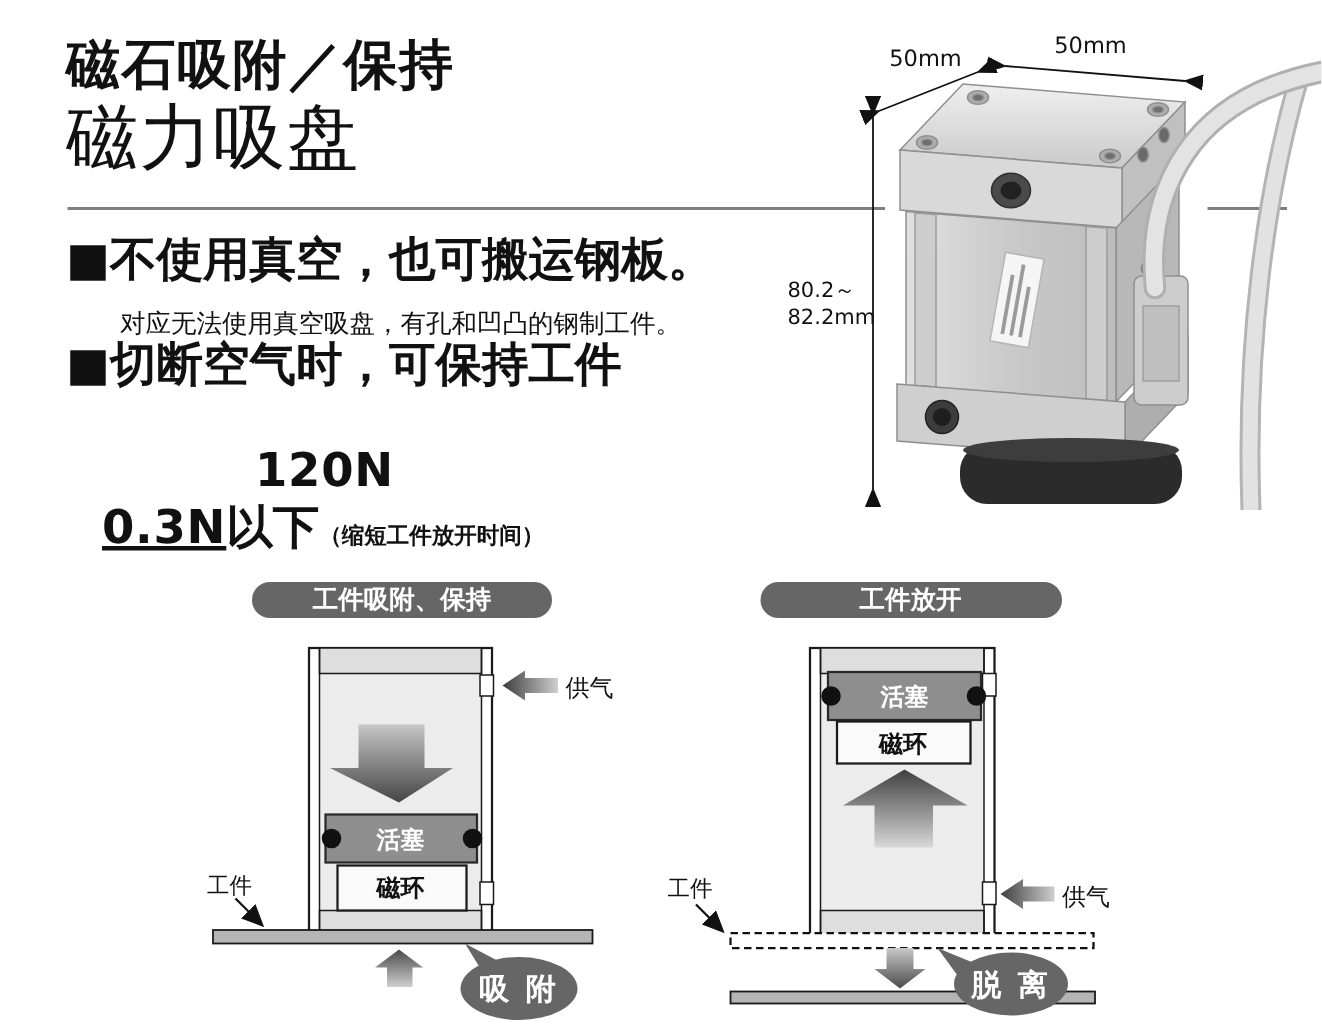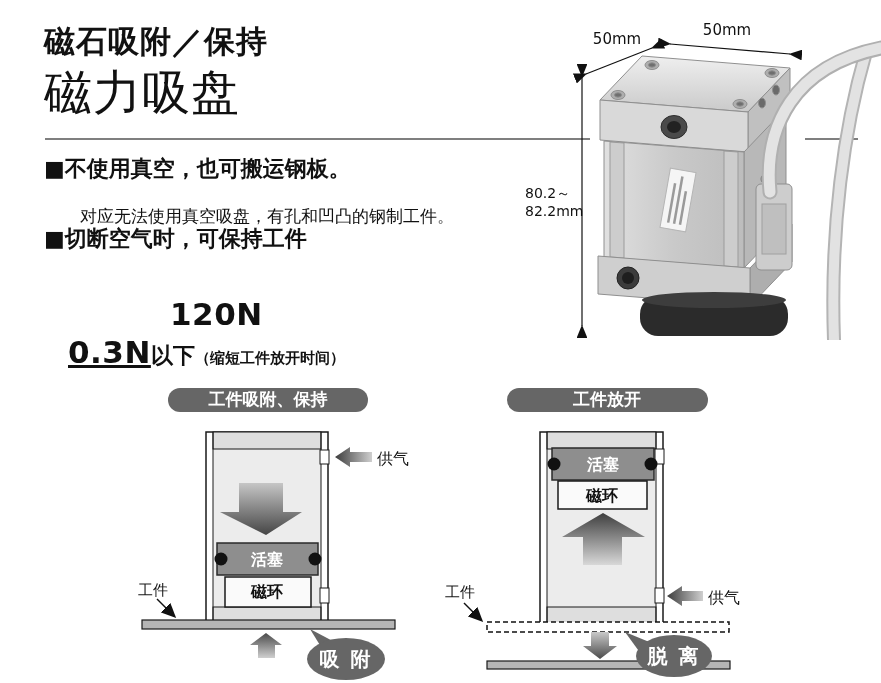--- a/index.html
+++ b/index.html
@@ -1,22 +1,22 @@
 <!DOCTYPE html>
 <html><head>
 <meta charset="utf-8">
 <style>
   html,body{margin:0;padding:0;background:#fff;}
   .page{position:relative;width:881px;height:683px;background:#fff;overflow:hidden;
         font-family:"DejaVu Sans","Liberation Sans",sans-serif;color:#111;}
   .abs{position:absolute;}
-  .title-sub{left:44px;top:24px;font-size:31px;font-weight:bold;letter-spacing:1px;line-height:1.1;}
+  .title-sub{left:44px;top:24px;font-size:36px;font-weight:bold;letter-spacing:1px;line-height:1.1;}
   .title-main{left:44px;top:66px;font-size:48px;font-weight:normal;letter-spacing:1px;line-height:1.1;}
   .hrule{left:45px;top:138px;width:813px;height:2px;background:#7f7f7f;}
-  .feat-t{font-size:22px;font-weight:bold;line-height:1.15;}
+  .feat-t{font-size:31px;font-weight:bold;line-height:1.15;}
   .feat-d{font-size:17px;line-height:1.2;}
   .frow{display:flex;align-items:baseline;white-space:nowrap;}
   .fv{font-size:31px;font-weight:bold;letter-spacing:0.5px;}
   .fn{font-size:15px;font-weight:bold;}
   svg text{font-family:"DejaVu Sans","Liberation Sans",sans-serif;}
   .dg-head{font-size:17px;font-weight:bold;fill:#fff;}
   .dg-lab{font-size:16px;fill:#111;}
   .dg-lab-s{font-size:15px;fill:#111;}
   .dg-box{font-size:16px;font-weight:bold;}
   .dg-badge{font-size:20px;font-weight:bold;fill:#fff;letter-spacing:2px;}

